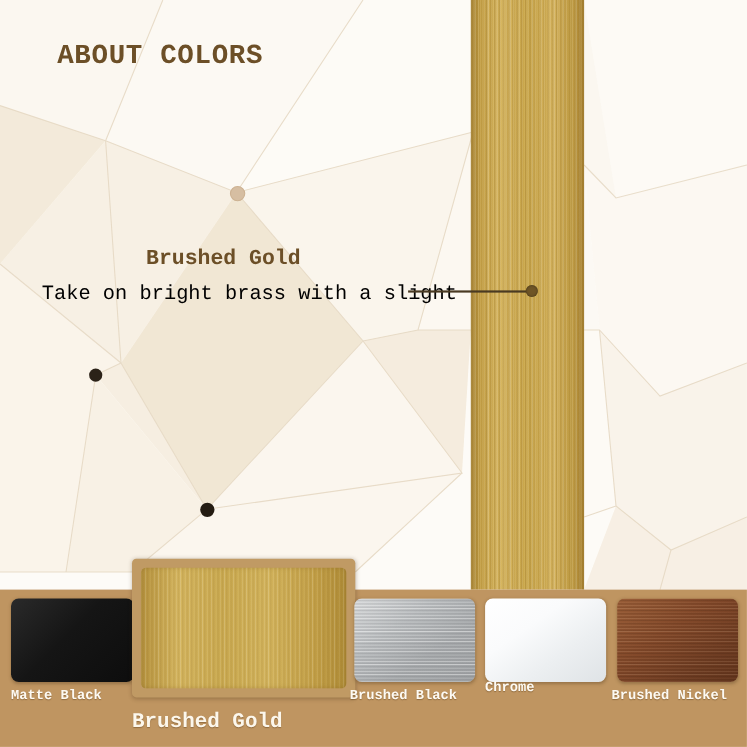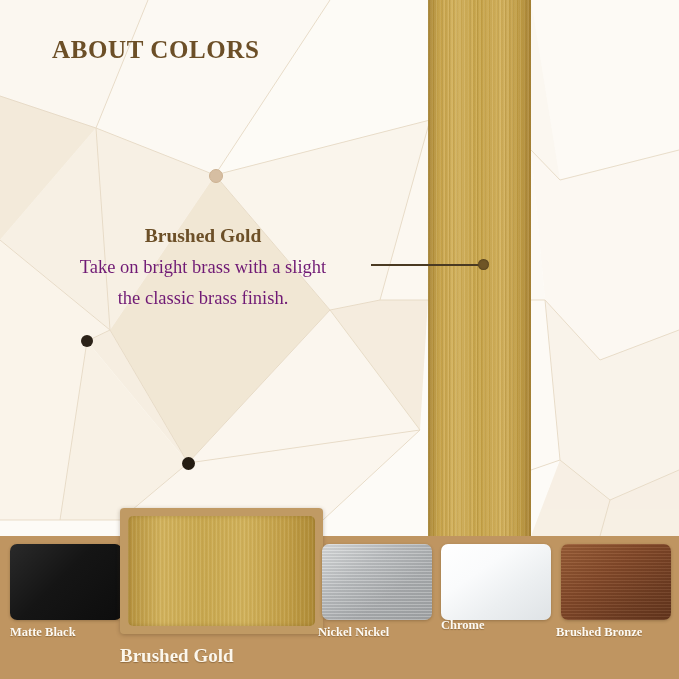--- a/index.html
+++ b/index.html
@@ -5,21 +5,21 @@
   html, body {
     margin: 0;
     padding: 0;
     background: #fff;
   }
   #stage {
     position: relative;
     width: 679px;
     height: 679px;
     overflow: hidden;
-    font-family: Liberation Serif, serif;
+    font-family: Liberation Mono, monospace;
     background: #fdfbf7;
   }
 
   
   #bg-poly {
     position: absolute;
     left: 0; top: 0;
     width: 679px;
     height: 679px;
   }
@@ -76,21 +76,21 @@
   .ann-head {
     font-size: 19.5px;
     font-weight: bold;
     color: #6c4f27;
     line-height: 33px;
     white-space: nowrap;
   }
   .ann-head.l2 { letter-spacing: -0.1px; }
   .ann-body {
     font-size: 18.5px;
-    color: #701a75;
+    color: #000000;
     line-height: 31px;
     white-space: nowrap;
   }
 
   
   #leader-line {
     position: absolute;
     left: 371px;
     top: 264px;
     width: 112px;
@@ -299,41 +299,40 @@
     </g>
   </svg>
 
   <div id="gold-column"></div>
 
   <div id="title">ABOUT COLORS</div>
 
   <div id="annotation">
     <div class="ann-head">Brushed Gold</div>
     <div class="ann-body">Take on bright brass with a slight</div>
-    <div class="ann-body">the classic brass finish.</div>
   </div>
 
   <div id="leader-line"></div>
   <div id="leader-dot"></div>
 
   <div class="vertex-dot" id="dot-tan"></div>
   <div class="vertex-dot" id="dot-dark-1"></div>
   <div class="vertex-dot" id="dot-dark-2"></div>
 
   <div id="bottom-bar"></div>
 
   <div class="swatch" id="sw-black"></div>
   <div class="swatch-label" id="lbl-black">Matte Black</div>
 
   <div id="sw-gold-frame"></div>
   <div id="sw-gold"></div>
   <div class="swatch-label" id="lbl-gold">Brushed Gold</div>
 
   <div class="swatch" id="sw-nickel"></div>
-  <div class="swatch-label" id="lbl-nickel">Nickel Nickel</div>
+  <div class="swatch-label" id="lbl-nickel">Brushed Black</div>
 
   <div class="swatch" id="sw-chrome"></div>
   <div class="swatch-label" id="lbl-chrome">Chrome</div>
 
   <div class="swatch" id="sw-bronze"></div>
-  <div class="swatch-label" id="lbl-bronze">Brushed Bronze</div>
+  <div class="swatch-label" id="lbl-bronze">Brushed Nickel</div>
 
 </div>
 
 </body></html>

